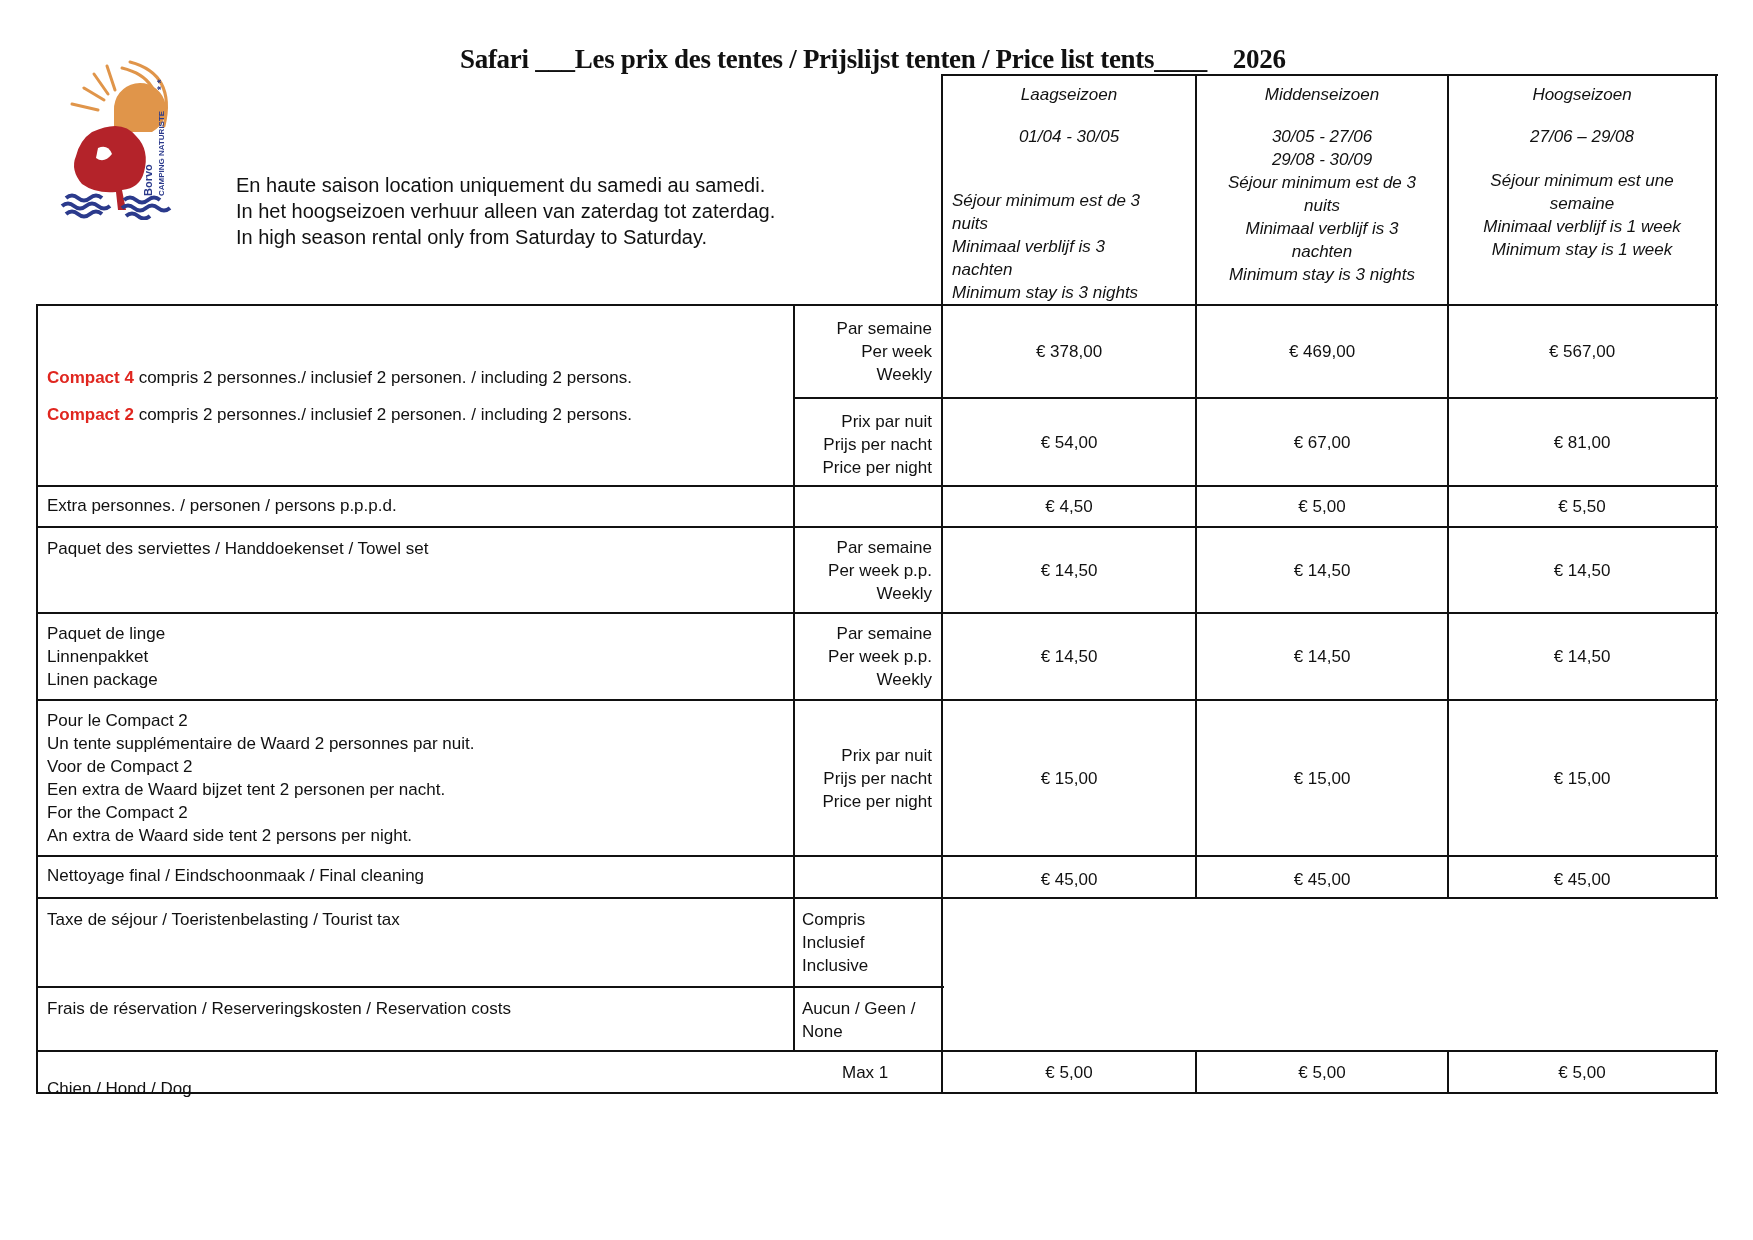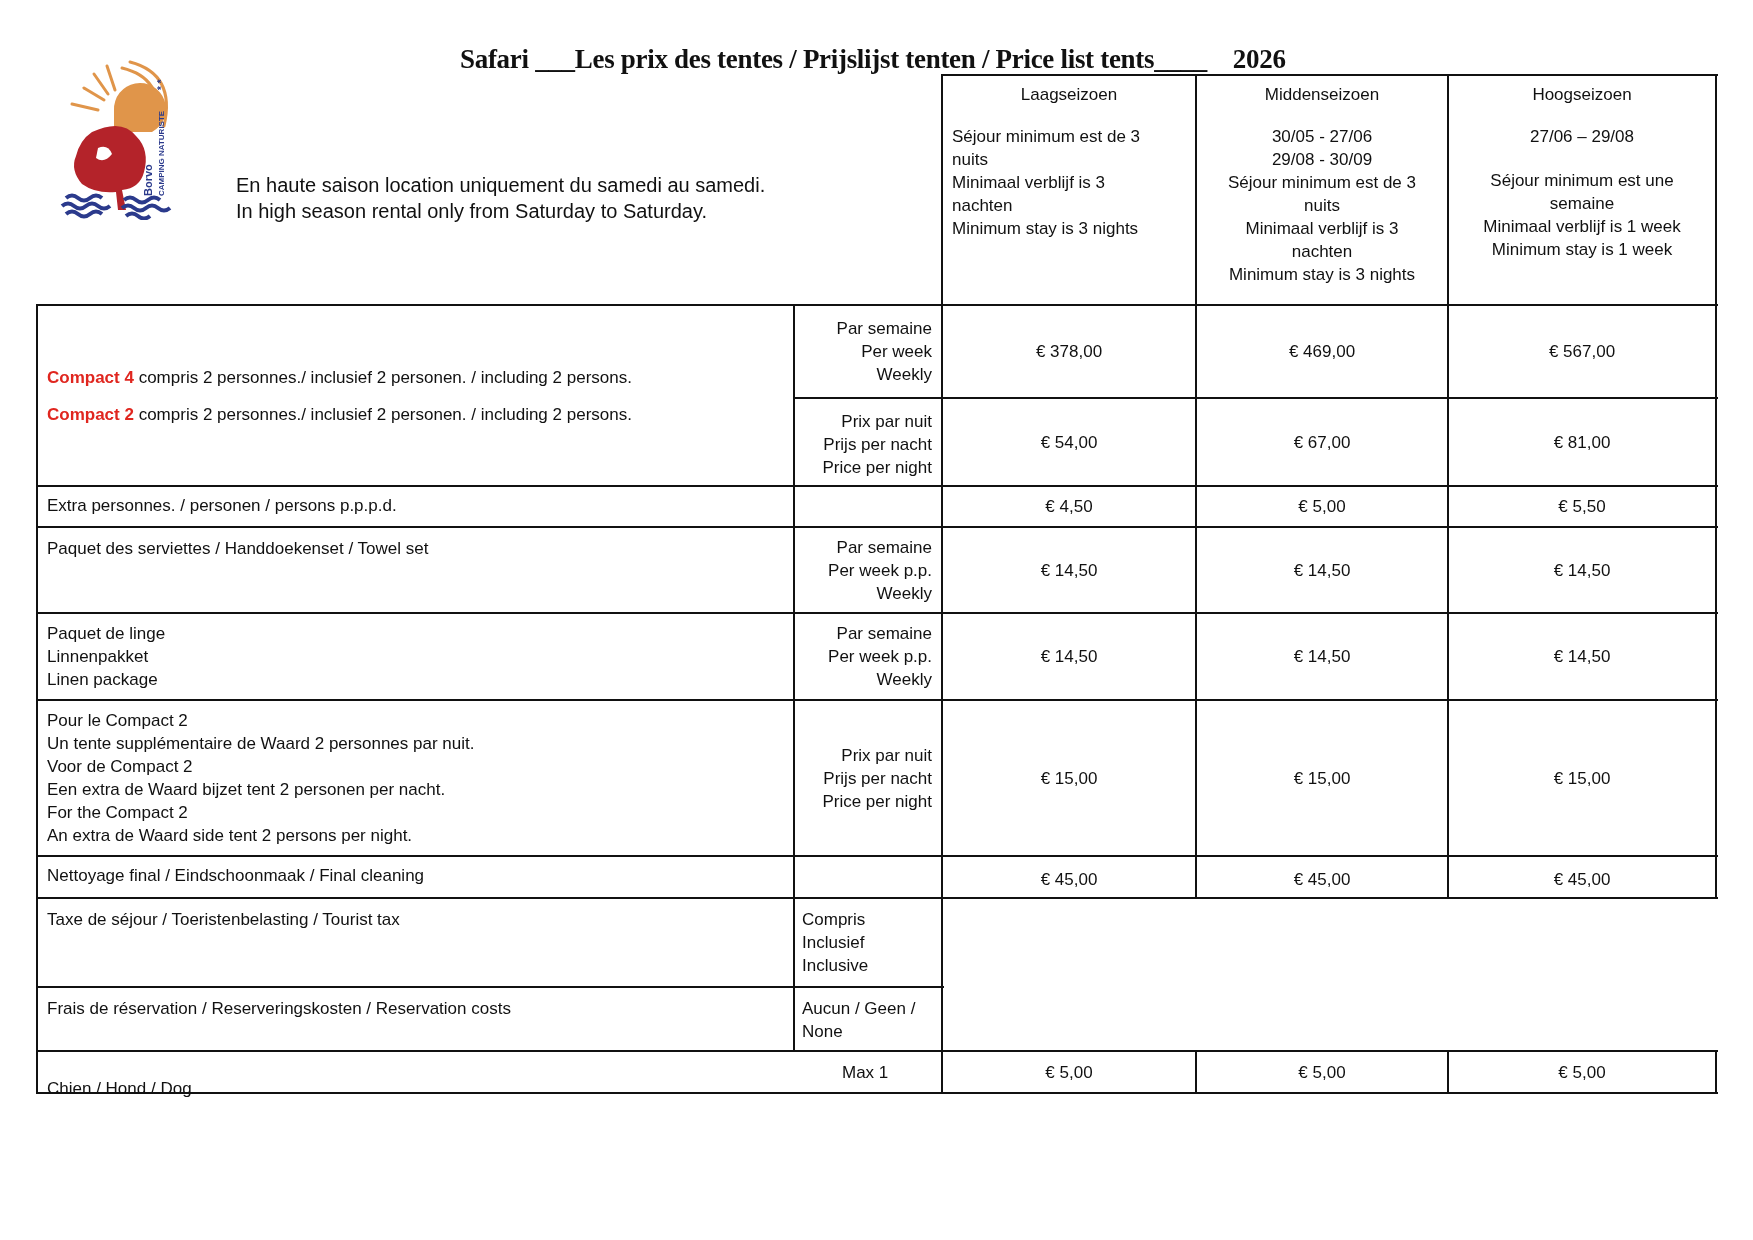--- a/index.html
+++ b/index.html
@@ -7,21 +7,21 @@
          font-family:"Liberation Sans", sans-serif; color:#111; }
   .abs { position:absolute; }
   .title { left:460px; top:44px; width:1040px; font-size:27px; font-weight:bold; white-space:pre; letter-spacing:-0.3px;font-family:Liberation Serif, serif; }
   .notice { left:236px; top:172px; font-size:20px; line-height:26px; }
   .logo { left:52px; top:60px; width:140px; height:160px; }
 
   .cell { position:absolute; box-sizing:border-box; font-size:17px; line-height:23px; }
   .hline { position:absolute; height:2px; background:#111; }
   .vline { position:absolute; width:2px; background:#111; }
 
-  .hdr { text-align:center; padding-top:8px; }
+  .hdr { text-align:center; padding-top:8px;font-style:italic; }
   .hdr .season { display:block; height:42px; }
   .hdr .dates { display:block; min-height:64px; }
   .hdr .minstay { display:block; }
   .hdr.left-align .minstay { text-align:left; padding-left:10px; }
 
   .desc { padding:6px 0 0 10px; }
   .unit { text-align:right; padding-right:10px; }
   .unit-left { text-align:left; padding-left:8px; }
   .price { display:flex; align-items:center; justify-content:center; }
   .vcenter { display:flex; flex-direction:column; justify-content:center; }
@@ -62,27 +62,31 @@
     </g>
 
     <text x="0" y="0" transform="translate(100,136) rotate(-90)" font-family="Liberation Sans, sans-serif" font-size="11" font-weight="bold" fill="#2b3a8c">Borvo</text>
     <text x="0" y="0" transform="translate(112,136) rotate(-90)" font-family="Liberation Sans, sans-serif" font-size="8" font-weight="bold" fill="#2b3a8c">CAMPING NATURISTE</text>
     <text x="0" y="0" transform="translate(113,30) rotate(-90)" font-family="Liberation Sans, sans-serif" font-size="10" font-weight="bold" fill="#2b3a8c">* *</text>
   </svg>
 </div>
 
 <div class="abs notice">
   <span class="line">En haute saison location uniquement du samedi au samedi.</span>
+  <span class="line">In het hoogseizoen verhuur alleen van zaterdag tot zaterdag.</span>
   <span class="line">In high season rental only from Saturday to Saturday.</span>
 </div>
 
 <div>
 
   <div class="cell hdr left-align" style="left:942px; top:75px; width:254px; height:230px;">
     <span class="season">Laagseizoen</span>
+    <span class="dates">
+      <span class="line">01/04 - 30/05</span>
+    </span>
     <span class="minstay">
       <span class="line">Séjour minimum est de 3</span>
       <span class="line">nuits</span>
       <span class="line">Minimaal verblijf is 3</span>
       <span class="line">nachten</span>
       <span class="line">Minimum stay is 3 nights</span>
     </span>
   </div>
   <div class="cell hdr" style="left:1196px; top:75px; width:252px; height:230px;">
     <span class="season">Middenseizoen</span>

